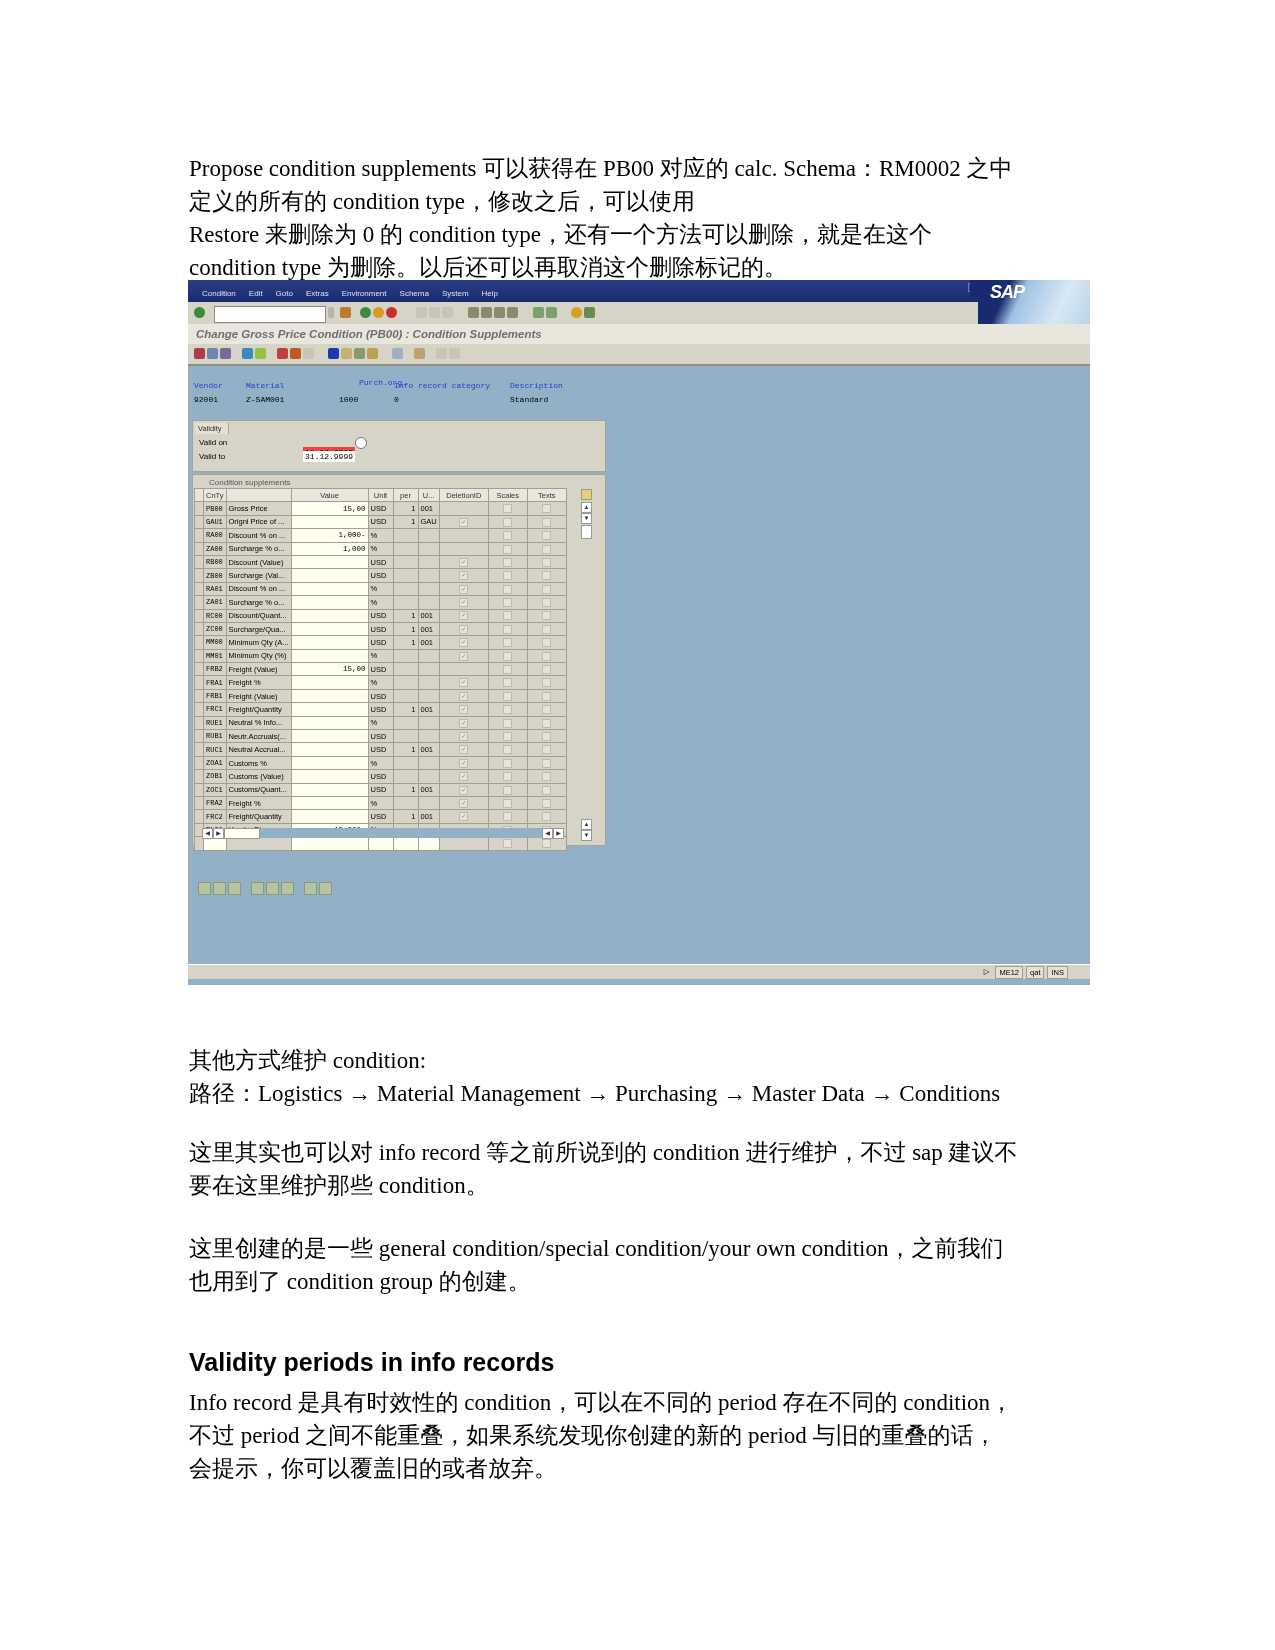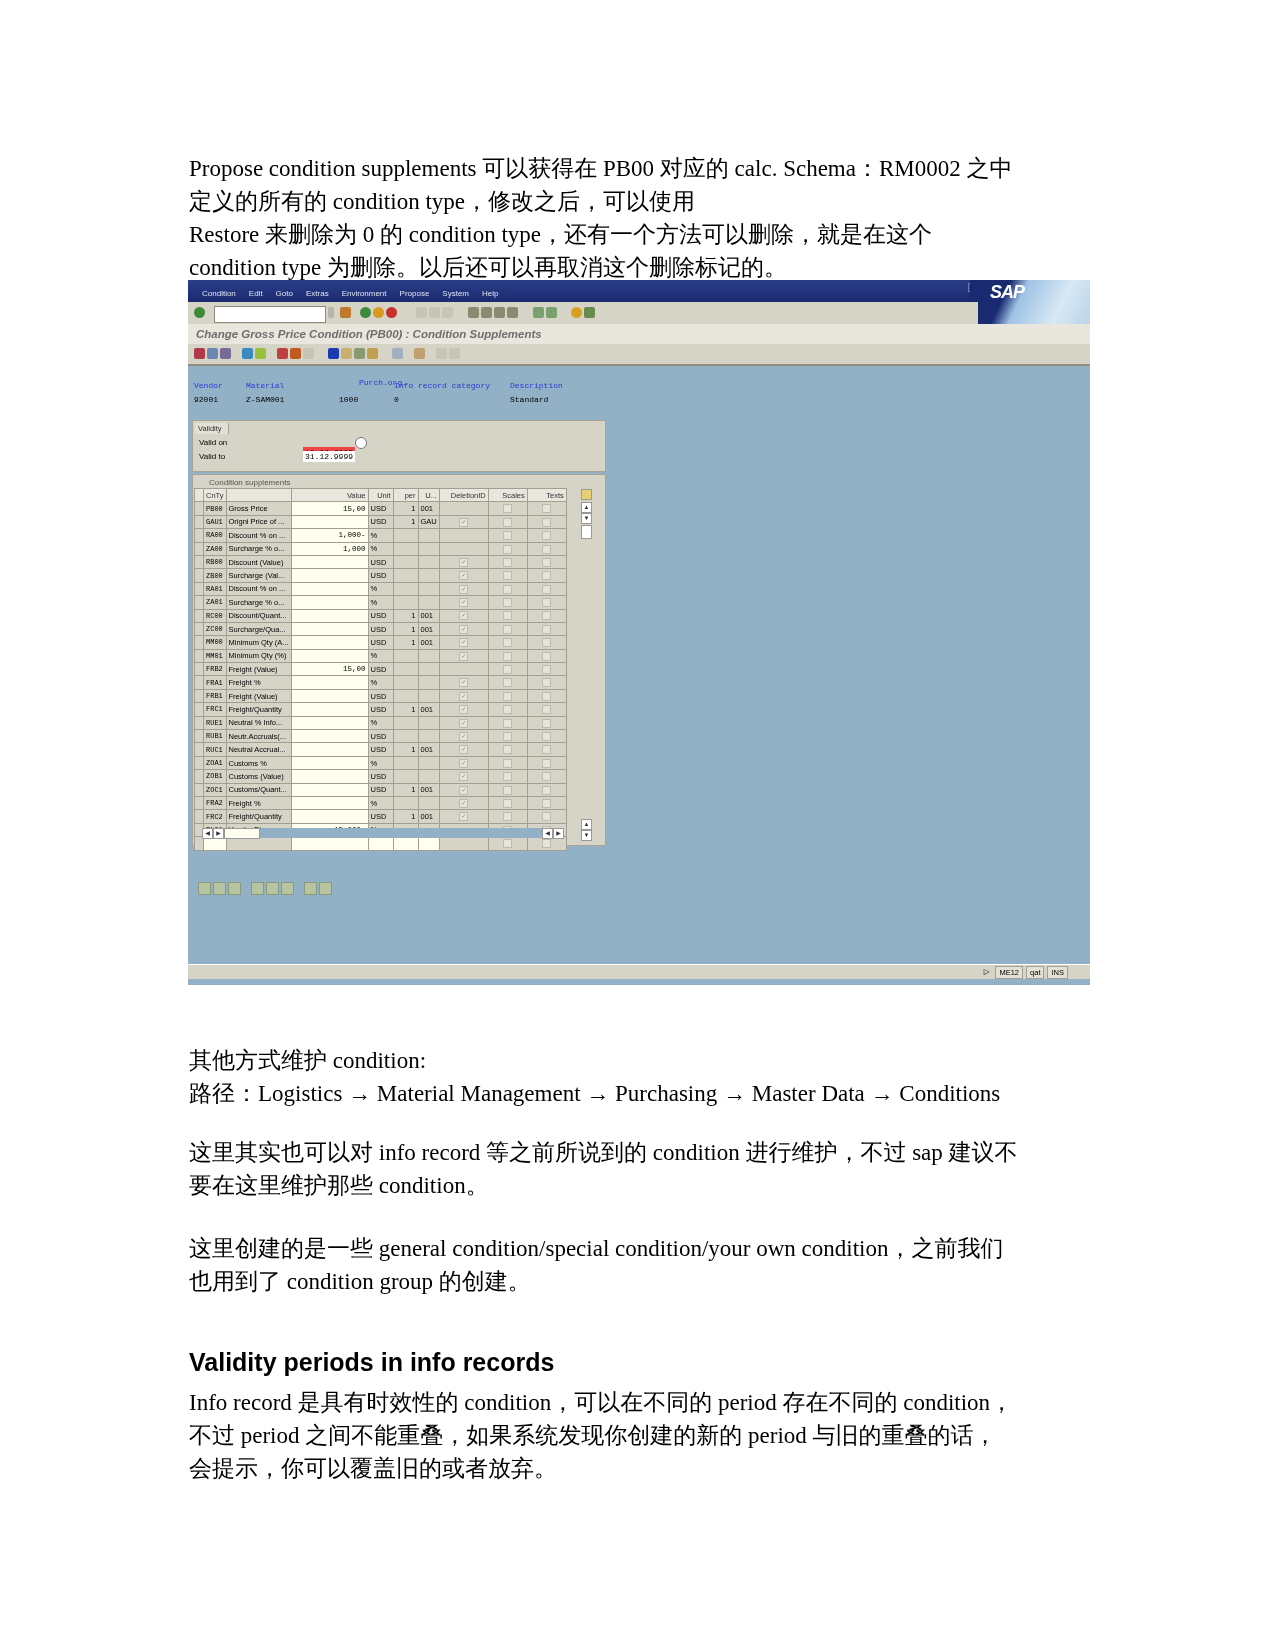--- a/index.html
+++ b/index.html
@@ -39,21 +39,21 @@
   .panel { position:absolute; background:#d6d3c7; border:1px solid #a7a497; }
   .tabtag { position:absolute; left:2px; top:2px; padding:1px 6px 1px 3px; font-size:7.5px; color:#333;
             border-right:1px solid #a7a497; background:#e2dfd4; }
   .flabel { position:absolute; font-size:8px; }
   .fval { position:absolute; font-family:"Liberation Mono","DejaVu Sans Mono",monospace; font-size:8px;
           height:11px; line-height:11px; padding:0 2px; }
 
   table.cs { position:absolute; left:6px; top:470px; border-collapse:collapse; table-layout:fixed; }
   table.cs td, table.cs th { border:1px solid #a19e92; height:12.4px; padding:0 2px; font-size:7.5px;
                              white-space:nowrap; overflow:hidden; font-weight:normal; }
-  table.cs th { background:#e8e6dd; text-align:right; color:#333; }
+  table.cs th { background:#e8e6dd; text-align:center; color:#333; }
   table.cs td.sel { background:#d6d3c7; width:7px; padding:0; }
   table.cs td.code { font-family:"Liberation Mono","DejaVu Sans Mono",monospace; font-size:7px; background:#d6d3c7; }
   table.cs td.desc { background:#d6d3c7; }
   table.cs td.rate { background:#fffff0; text-align:right; font-family:"Liberation Mono","DejaVu Sans Mono",monospace; font-size:7.5px; }
   table.cs td.gray { background:#d6d3c7; }
   table.cs td.num { background:#d6d3c7; text-align:right; }
   table.cs td.chk { background:#d6d3c7; text-align:center; }
   .cb { display:inline-block; width:7px; height:7px; border:1px solid #bdbaae; background:#e6e4da;
         font-size:6px; line-height:7px; color:#7a8a9a; vertical-align:middle; }
   .vscroll { position:absolute; left:379px; top:188px; width:10px; height:360px; }
@@ -78,21 +78,21 @@
 </div>
 
 <div class="sap">
   <div class="menubar">
     <div class="items">
       <span>Condition</span>
       <span>Edit</span>
       <span>Goto</span>
       <span>Extras</span>
       <span>Environment</span>
-      <span>Propose</span>
+      <span>Schema</span>
       <span>System</span>
       <span>Help</span>
     </div>
     <div class="winbtns">
       <span></span>
       <span></span>
       <span></span>
     </div>
   </div>
   <div class="saplogo">

